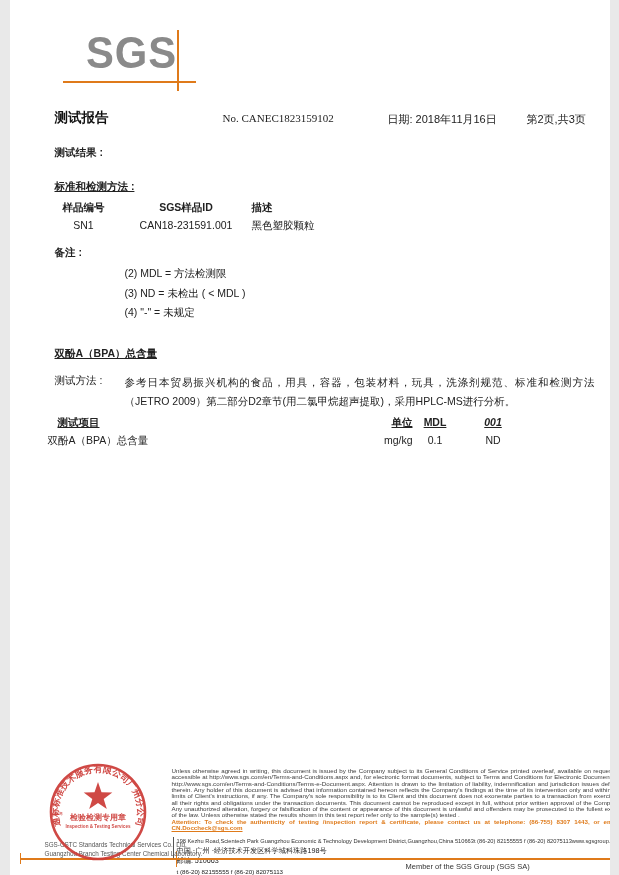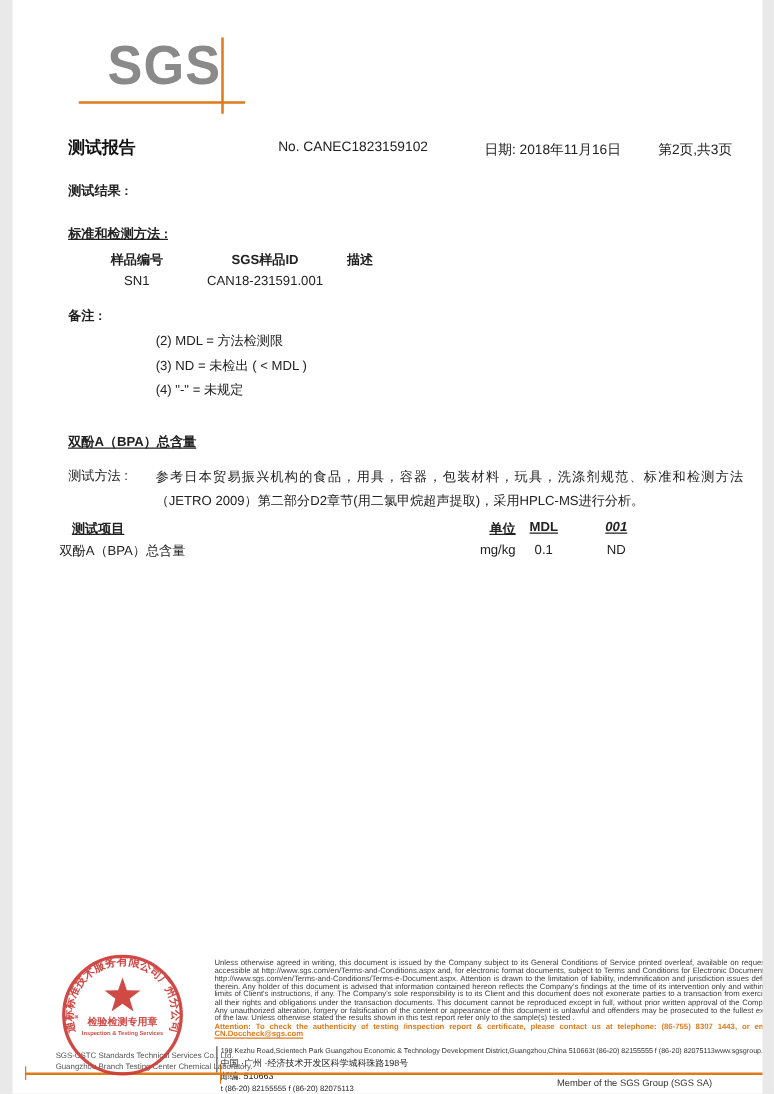--- a/index.html
+++ b/index.html
@@ -12,27 +12,27 @@
   
   .logo-text {
     position:absolute; left:76px; top:28px;
     font-size:44px; font-weight:bold; color:#8a8a8a; letter-spacing:1px;
     transform:scaleX(.95); transform-origin:left top;
   }
   .logo-hline { position:absolute; left:53px; top:81px; width:133px; height:2px; background:#DF7A1A; }
   .logo-vline { position:absolute; left:167px; top:30px; width:2px; height:61px; background:#DF7A1A; }
   
   .doc-title { position:absolute; left:45px; top:109px; font-size:13.5px; font-weight:bold; color:#111; }
-  .report-no { position:absolute; left:213px; top:112px; font-size:11px; color:#222; }
+  .report-no { position:absolute; left:213px; top:112px; font-size:11px; color:#222;font-family:Liberation Serif, serif; }
   .date-label { position:absolute; left:378px; top:112px; font-size:11px; color:#222;text-align:right; }
   .page-label { position:absolute; left:517px; top:112px; font-size:11px; color:#222; }
   
   .results-label { position:absolute; left:45px; top:146px; font-size:10.5px; font-weight:bold; }
   .sample-title { position:absolute; left:45px; top:180px; font-size:10.5px; font-weight:bold; text-decoration:underline; }
-  .sample-table { position:absolute; left:60px; top:201px; width:420px; font-size:10.5px; }
+  .sample-table { position:absolute; left:34px; top:201px; width:420px; font-size:10.5px; }
   .sample-table .tr { display:grid; grid-template-columns:80px 125px auto; }
   .sample-table .tr > div:nth-child(1), .sample-table .tr > div:nth-child(2) { text-align:center; }
   .sample-table .tr > div:nth-child(3) { padding-left:3px; }
   .sample-table .head { font-weight:bold; margin-bottom:4px; }
   .notes-label { position:absolute; left:45px; top:246px; font-size:10.5px; font-weight:bold; }
   .notes-list { position:absolute; left:115px; top:264px; font-size:10.5px; line-height:19.5px; color:#222; }
   .bpa-title { position:absolute; left:45px; top:347px; font-size:10.5px; font-weight:bold; text-decoration:underline; }
   .method-label { position:absolute; left:45px; top:374px; font-size:10.5px; }
   .method-text { position:absolute; left:115px; top:373px; width:470px; font-size:10.5px; line-height:19px; text-align:justify; }
   .result-table { position:absolute; left:38px; top:416px; width:520px; font-size:10.5px; }
@@ -56,21 +56,21 @@
   .attention-email { text-decoration:underline; }
   .addr-sep { position:absolute; left:163px; top:837px; width:1px; height:21px; background:#555; }
   .addr-block { position:absolute; left:167px; top:838px; width:443px; }
   .addr-row1 { display:flex; justify-content:space-between; white-space:nowrap; font-size:5.7px; color:#333; }
   .addr-row2 { display:flex; justify-content:space-between; white-space:nowrap; font-size:7.2px; color:#222; margin-top:2px;flex-direction:column; }
   .addr-row2 .lat { font-size:6.2px; padding-top:2px; }
   .footer-rule { position:absolute; left:10px; top:858px; width:603px; height:2px; background:#DF7A1A; }
   .footer-cross { position:absolute; left:166px; top:851px; width:1.5px; height:16px; background:#DF7A1A; }
   .footer-tick-left { position:absolute; left:10px; top:853px; width:1.5px; height:11px; background:#DF7A1A; }
   .footer-vline { position:absolute; left:611px; top:822px; width:1px; height:53px; background:#9a9a9a; }
-  .member-line { position:absolute; left:436px; top:862px; font-size:7.5px; color:#333; }
+  .member-line { position:absolute; left:396px; top:862px; font-size:7.5px; color:#333; }
 </style>
 </head>
 <body>
 
 <div class="page">
 
   <div class="logo-text">SGS</div>
   <div class="logo-hline"></div>
   <div class="logo-vline"></div>
 
@@ -84,20 +84,21 @@
 
   <div class="sample-table">
     <div class="tr head">
       <div>样品编号</div>
       <div>SGS样品ID</div>
       <div>描述</div>
     </div>
     <div class="tr">
       <div>SN1</div>
       <div>CAN18-231591.001</div>
+      <div>黑色塑胶颗粒</div>
     </div>
   </div>
 
   <div class="notes-label">备注 :</div>
   <div class="notes-list">
     <div>(2) MDL = 方法检测限</div>
     <div>(3) ND = 未检出 ( &lt; MDL )</div>
     <div>(4) "-" = 未规定</div>
   </div>
 

